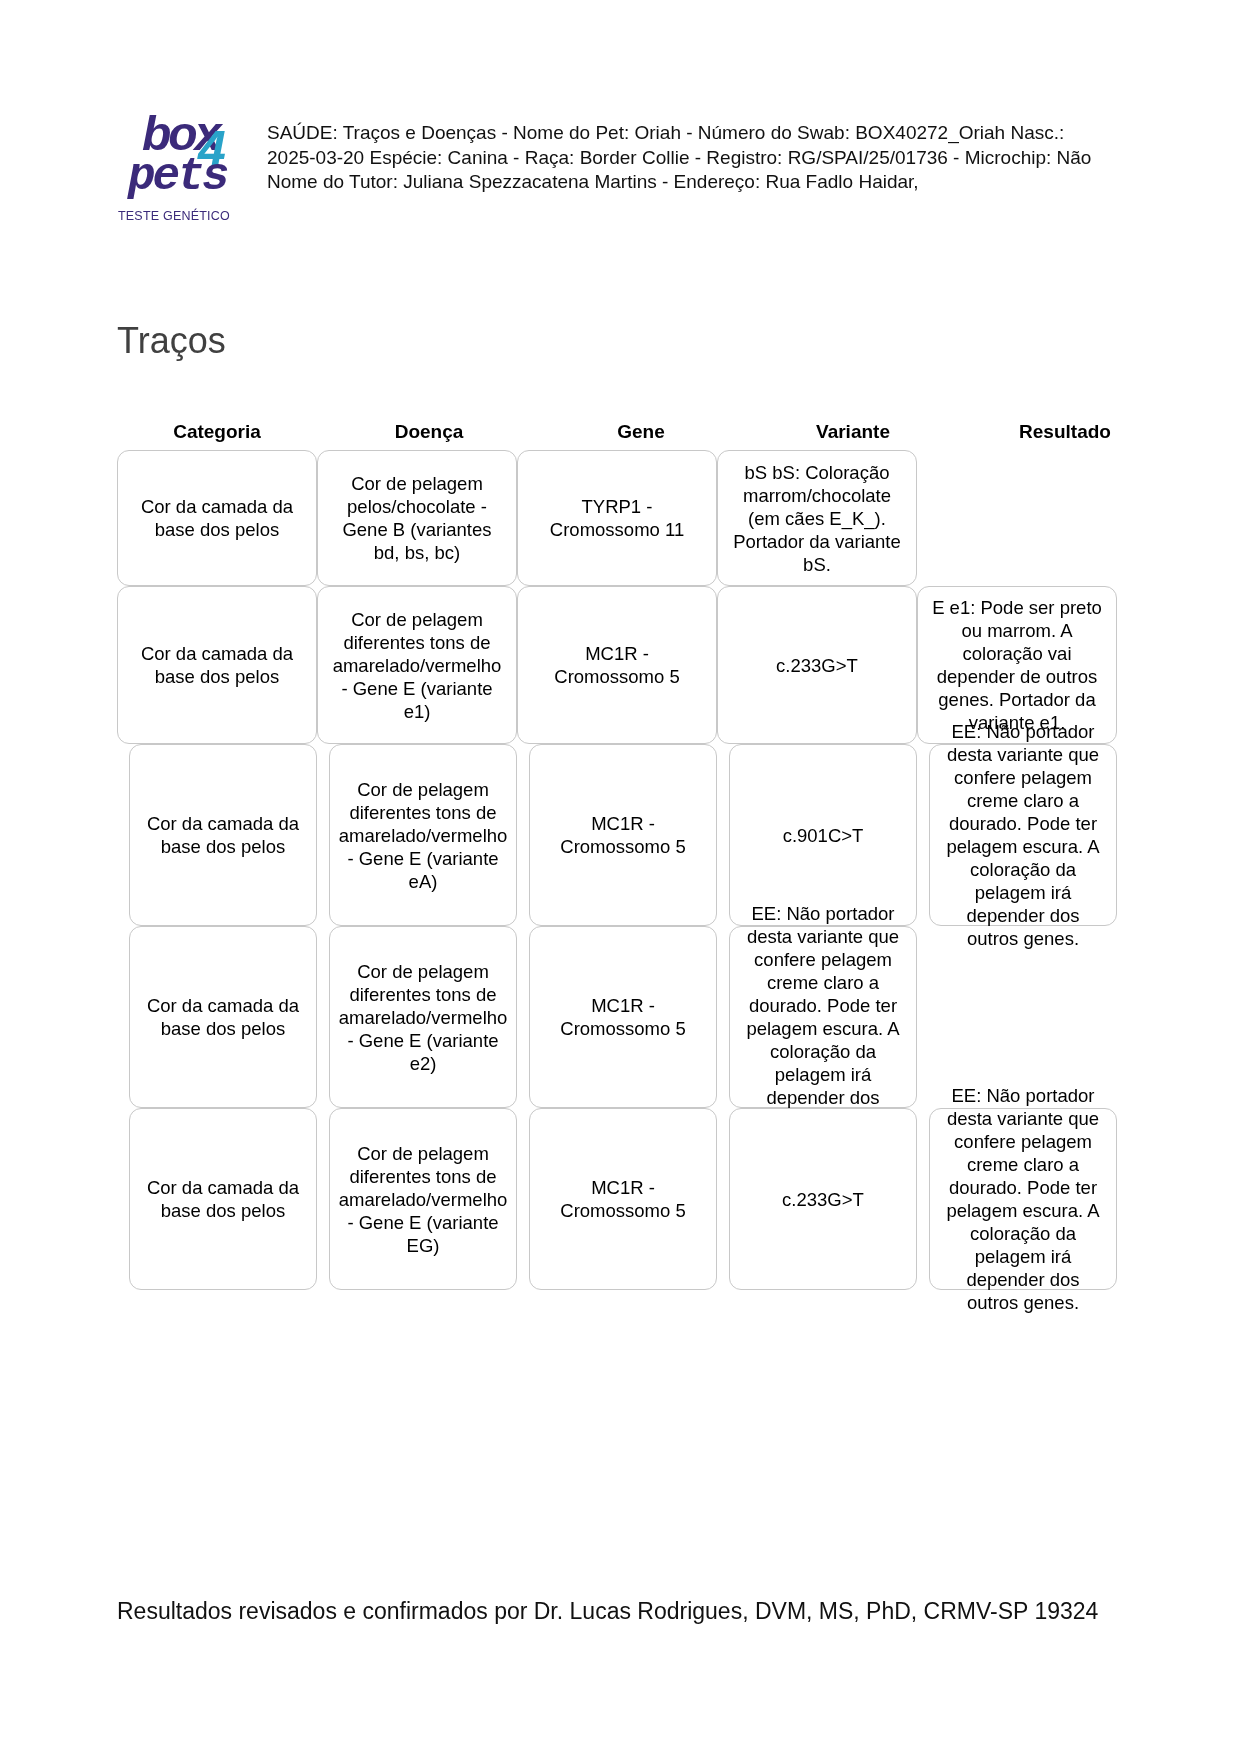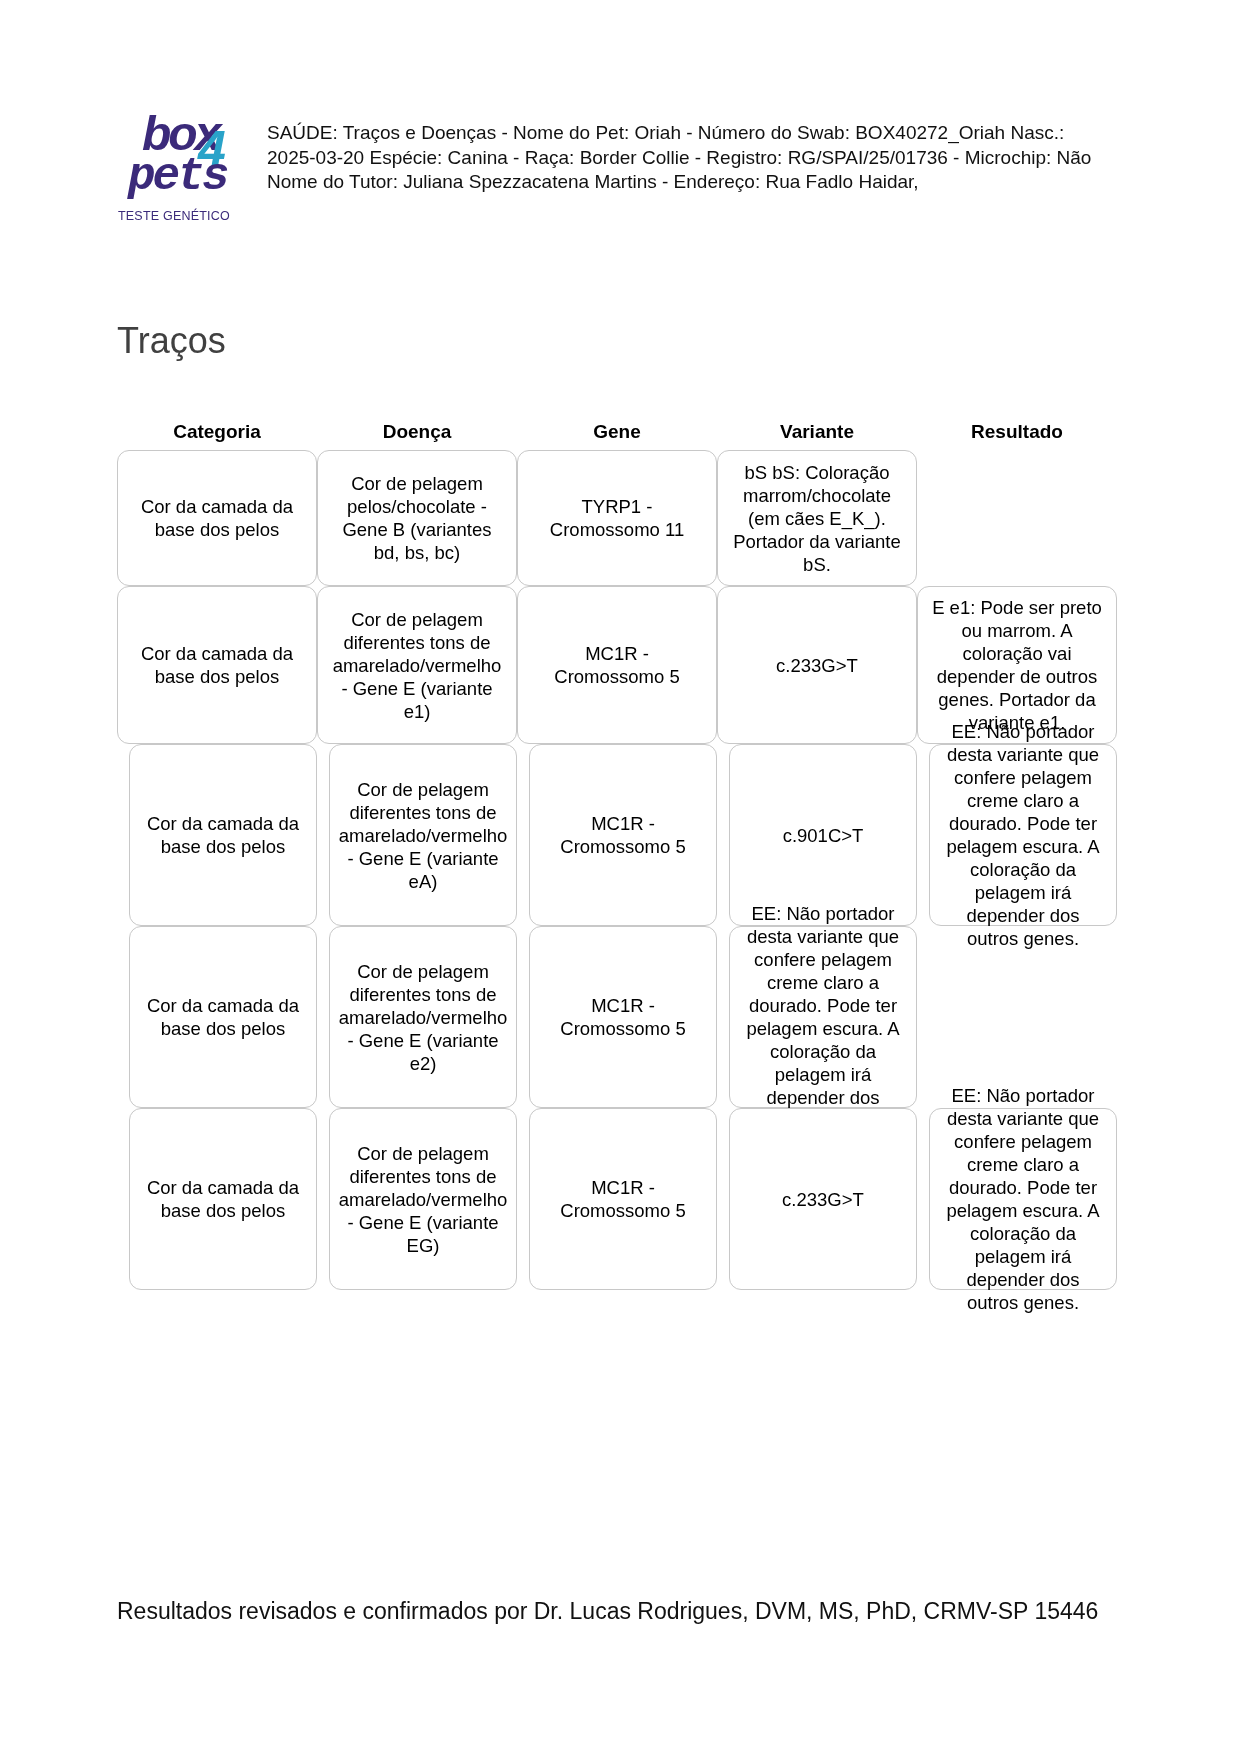--- a/index.html
+++ b/index.html
@@ -89,20 +89,21 @@
       position: absolute;
       left: 117px;
       top: 414px;
       width: 1000px;
     }
     .thead {
       display: grid;
       grid-template-columns: repeat(5, 200px);
       height: 36px;
       align-items: center;
+      gap: 12px;
     }
     .th {
       text-align: center;
       font-weight: bold;
       font-size: 19px;
     }
     .trow {
       display: grid;
       grid-template-columns: repeat(5, 200px);
     }
@@ -186,13 +187,13 @@
 
   <div class="trow r4">
     <div class="td">Cor da camada da base dos pelos</div>
     <div class="td">Cor de pelagem diferentes tons de amarelado/vermelho - Gene E (variante EG)</div>
     <div class="td">MC1R  - Cromossomo 5</div>
     <div class="td">c.233G&gt;T</div>
     <div class="td">EE: Não portador desta variante que confere pelagem creme claro a dourado. Pode ter pelagem escura. A coloração da pelagem irá depender dos outros genes.</div>
   </div>
 </div>
 
-<div class="footer">Resultados revisados e confirmados por Dr. Lucas Rodrigues, DVM, MS, PhD, CRMV-SP 15446</div>
+<div class="footer">Resultados revisados e confirmados por Dr. Lucas Rodrigues, DVM, MS, PhD, CRMV-SP 19324</div>
 
 </body></html>

